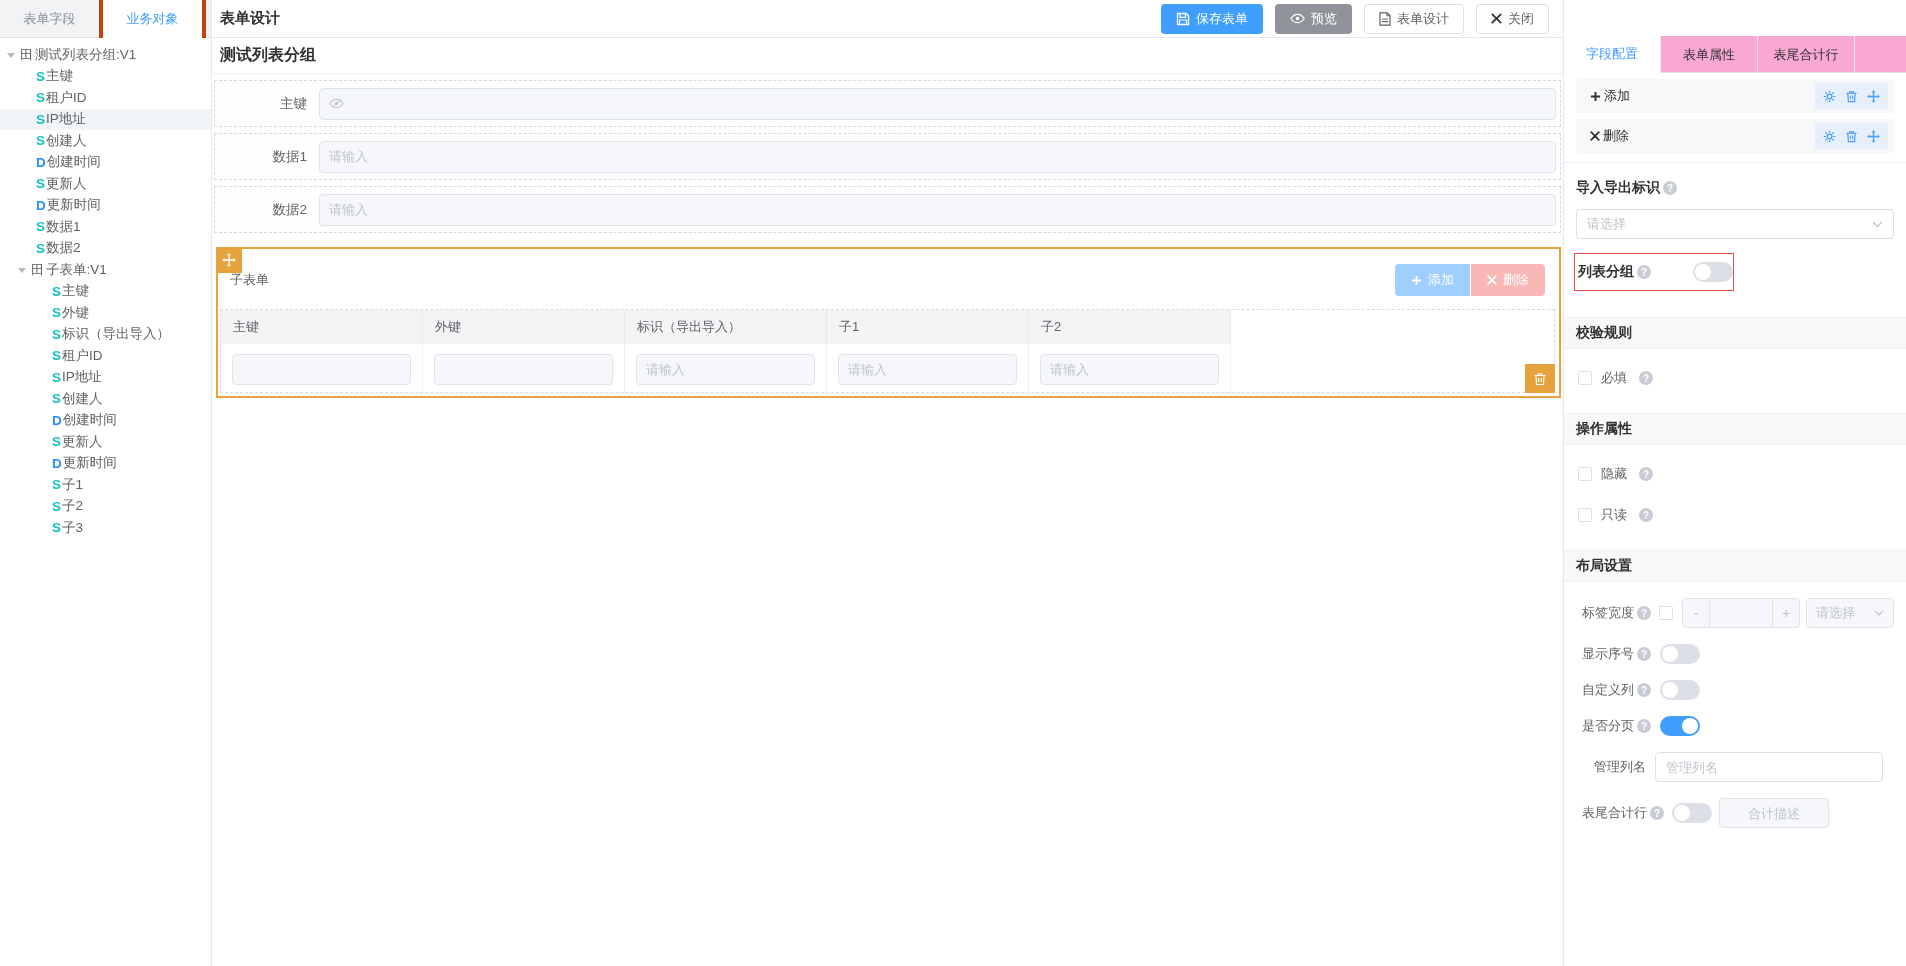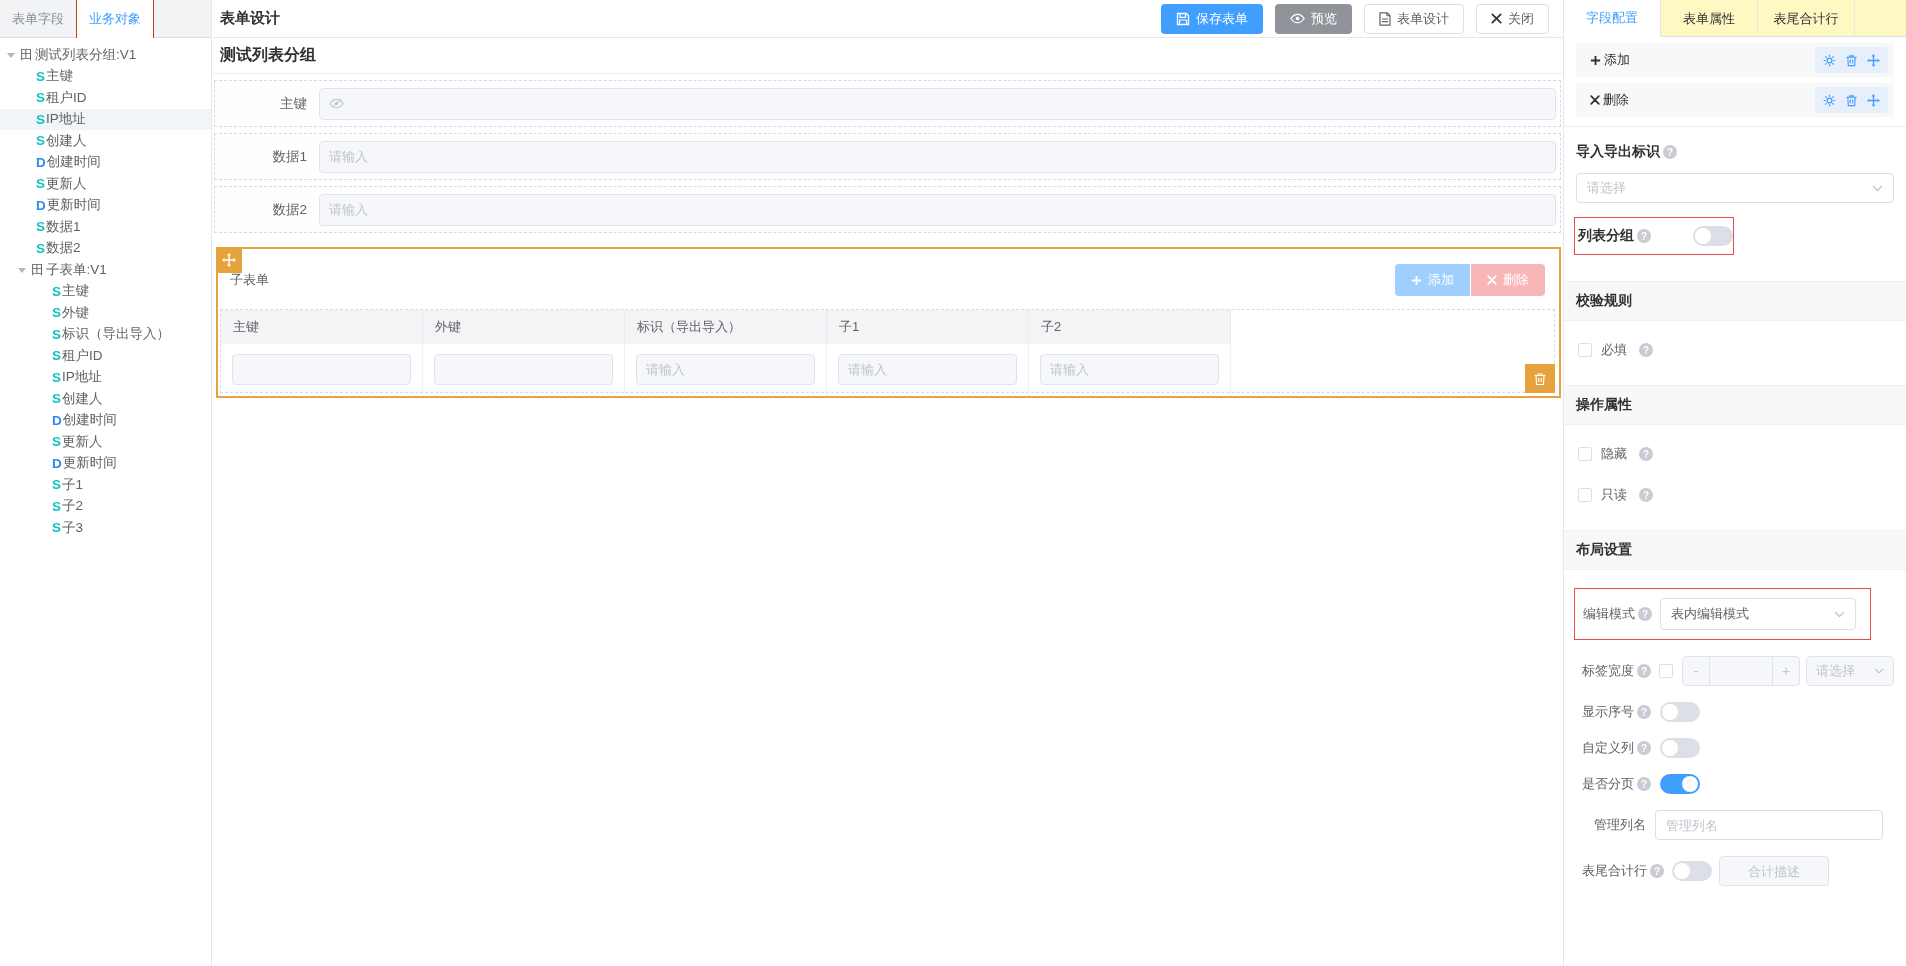--- a/index.html
+++ b/index.html
@@ -6,21 +6,21 @@
   html,body { background:#fff; }
   .app {
     position:relative; width:1906px; height:966px; overflow:hidden; background:#fff;
     font-family:"Liberation Sans","DejaVu Sans",sans-serif; color:#303133; font-size:14px;
   }
   svg { display:block; }
 
   
   .sidebar { position:absolute; left:0; top:0; width:212px; height:966px; background:#fff; border-right:1px solid #e4e7ed; }
   .side-tabs { display:flex; height:38px; background:#f2f3f5; box-shadow:inset 0 -1px 0 #dcdfe6; }
-  .side-tab { width:77px; display:flex; align-items:center; justify-content:center; font-size:13px; color:#8a8f99; cursor:pointer; border-right:1px solid #c2410c; }
+  .side-tab { width:103px; display:flex; align-items:center; justify-content:center; font-size:13px; color:#8a8f99; cursor:pointer; border-right:4px solid #c2410c; }
   .side-tab[data-active="true"] { background:#fff; color:#409eff; }
   .tree { padding-top:6px; }
   .tree-item { height:21.5px; display:flex; align-items:center; font-size:13.5px; color:#606266; cursor:pointer; white-space:nowrap; }
   .tree-item[data-selected="true"] { background:#f2f5f8; }
   .tree-item[data-level="0"] { padding-left:7px; }
   .tree-item[data-level="1"] { padding-left:36px; }
   .tree-item[data-level="1"][data-type="object"] { padding-left:18px; }
   .tree-item[data-level="2"] { padding-left:52px; }
   .caret { display:none; width:0; height:0; border:4px solid transparent; border-top:5px solid #b4b8bf; margin:5px 5px 0 0; flex:none; }
   .tree-item[data-type="object"] .caret { display:block; }
@@ -65,39 +65,39 @@
   .thead { height:34px; background:#f4f4f6; }
   .th { width:202px; flex:none; display:flex; align-items:center; padding:0 12px; font-size:13px; color:#606266; border-right:1px solid #e8eaee; }
   .tbody { height:51px; }
   .td { width:202px; flex:none; padding:10px 11px; border-right:1px solid #f0f1f4; }
   .cell-control { height:31px; background:#f5f7fa; border:1px solid #dfe4ec; border-radius:4px; display:flex; align-items:center; padding:0 9px; }
   .cell-control input { border:none; background:transparent; outline:none; width:100%; font-size:13px; color:#606266; font-family:inherit; }
   .trash-chip { position:absolute; right:-1px; bottom:-1px; width:30px; height:29px; background:#e6a23c; color:#fff; display:flex; align-items:center; justify-content:center; cursor:pointer; }
 
   
   .panel { position:absolute; left:1563px; top:0; width:343px; height:966px; background:#fff; border-left:1px solid #e4e7ed; font-size:13px; }
-  .panel-tabs { display:flex; height:37px; background:#fef9c3; box-shadow:inset 0 -1px 0 #dcdfe6; }
+  .panel-tabs { display:flex; height:37px; background:#f9a8d4; box-shadow:inset 0 -1px 0 #dcdfe6;margin-top:36px; }
   .panel-tab { width:97px; display:flex; align-items:center; justify-content:center; font-size:13px; color:#303133; cursor:pointer; border-right:1px solid #e4e7ed; }
   .panel-tab[data-active="true"] { color:#409eff; background:#fff; border-bottom:1px solid #fff; }
   .prop-row { margin:6px 12px 0; background:#f7f8fa; height:34px; display:flex; align-items:center; padding:0 6px 0 14px; border-radius:2px; cursor:pointer; }
   .lead-icon { display:inline-flex; margin-right:3px; color:#303133; }
   .lead-icon .ic-plus, .lead-icon .ic-x { display:none; }
   .lead-icon[data-icon="plus"] .ic-plus { display:block; }
   .lead-icon[data-icon="close"] .ic-x { display:block; }
   .icon-chip { margin-left:auto; background:#e7effa; border-radius:2px; height:26px; display:flex; align-items:center; gap:9px; padding:0 8px; color:#409eff; }
   .icon-chip > span { cursor:pointer; display:inline-flex; }
   .divider { border-top:1px solid #ebeef5; margin-top:9px; }
   .sec-head { padding:16px 12px 8px; font-weight:bold; font-size:14px; color:#303133; display:flex; align-items:center; }
   .panel-select { margin:4px 12px 0; height:30px; border:1px solid #dcdfe6; border-radius:4px; display:flex; align-items:center; padding:0 10px; color:#c0c4cc; background:#fff; cursor:pointer; }
   .chev { margin-left:auto; color:#c0c4cc; }
   .help { width:14px; height:14px; border-radius:50%; background:#c9ccd4; color:#fff; font-size:10px; font-weight:bold; display:inline-flex; align-items:center; justify-content:center; margin-left:3px; flex:none; cursor:pointer; }
   .help::before { content:"?"; }
   .listgroup-wrap { margin:14px 0 0 10px; width:160px; border:1px solid #e64c4c; padding:8px 0 8px 3px; display:flex; align-items:center;gap:36px; }
   .sec-title-inline { font-weight:bold; font-size:14px; color:#303133; display:flex; align-items:center; }
-  .band { margin-top:26px; background:#f7f8fa; border-top:1px solid #f0f1f4; border-bottom:1px solid #f0f1f4; height:40px; display:flex; align-items:center; padding:0 12px; font-weight:bold; font-size:14px; color:#303133; }
+  .band { margin-top:26px; background:#f7f8fa; border-top:1px solid #f0f1f4; border-bottom:1px solid #f0f1f4; height:32px; display:flex; align-items:center; padding:0 12px; font-weight:bold; font-size:14px; color:#303133; }
   .check-row { display:flex; align-items:center; gap:9px; padding:20px 0 0 14px; color:#606266; }
   .cbx { width:14px; height:14px; border:1px solid #dcdfe6; border-radius:2px; background:#fff; flex:none; cursor:pointer; }
   .switch { width:40px; height:20px; border-radius:10px; background:#dcdfe6; position:relative; cursor:pointer; flex:none; }
   .switch::after { content:""; position:absolute; left:2px; top:2px; width:16px; height:16px; border-radius:50%; background:#fff; }
   .switch[data-on="true"] { background:#409eff; }
   .switch[data-on="true"]::after { left:22px; }
   .redbox2 { margin:18px 0 0 10px; width:297px; border:1px solid #e64c4c; padding:9px 0 9px 8px; display:flex; align-items:center; }
   .fr-label { display:inline-flex; align-items:center; color:#606266; flex:none; }
   .redbox2 .mode-select { margin-left:8px; width:196px; height:32px; border:1px solid #dcdfe6; border-radius:4px; display:flex; align-items:center; padding:0 10px; color:#606266; cursor:pointer; }
   .form-row { display:flex; align-items:center; margin:16px 0 0 18px; color:#606266; }
@@ -550,34 +550,20 @@
       <span class="help"></span>
     </div>
     <div class="check-row" style="padding-top:23px;">
       <span class="cbx"></span>
       <span>只读</span>
       <span class="help"></span>
     </div>
 
     <div class="band">布局设置</div>
 
-    <div class="redbox2">
-      <span class="fr-label">
-        <span>编辑模式</span>
-        <span class="help"></span>
-      </span>
-      <span class="mode-select">
-        <span>表内编辑模式</span>
-        <span class="chev">
-            <svg width="11" height="7" viewBox="0 0 10 6">
-              <path d="M1 .8l4 4 4-4" fill="none" stroke="currentColor" stroke-width="1.2"></path>
-            </svg>
-          </span>
-      </span>
-    </div>
 
     <div class="form-row">
       <span class="fr-label">
         <span>标签宽度</span>
         <span class="help"></span>
       </span>
       <span class="cbx gap8"></span>
       <span class="stepper">
         <span class="step-btn">-</span>
         <input class="step-input" disabled="" style="">

